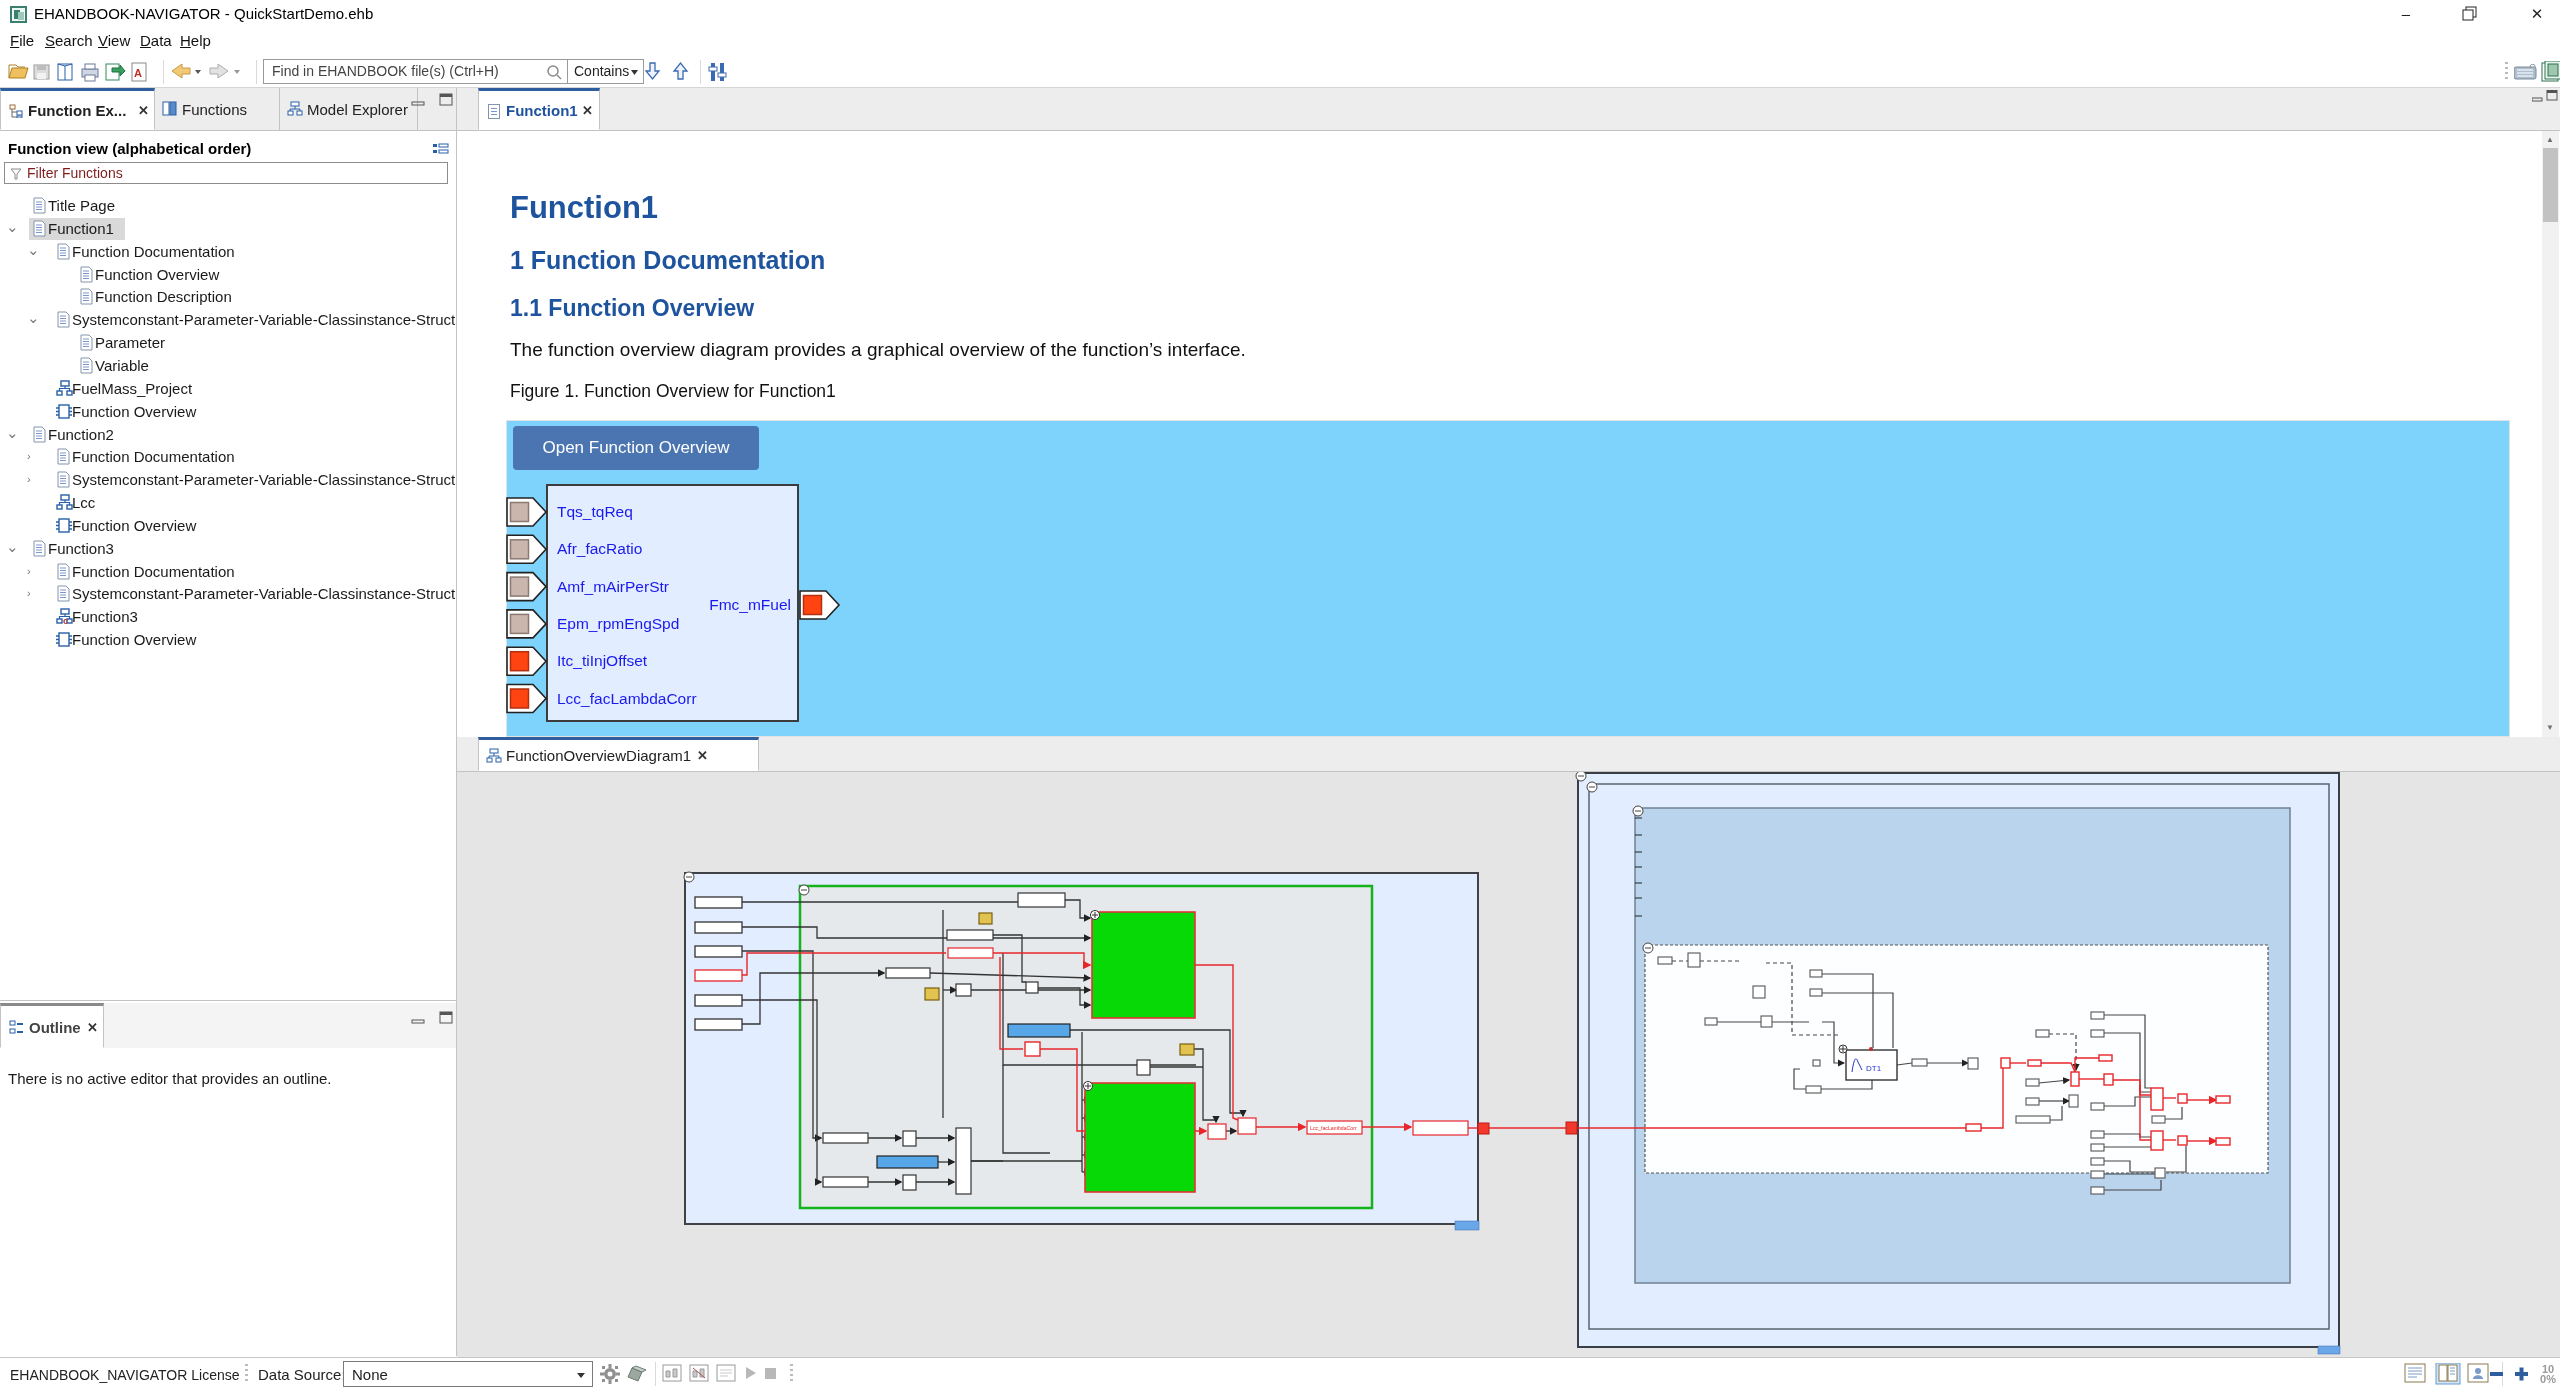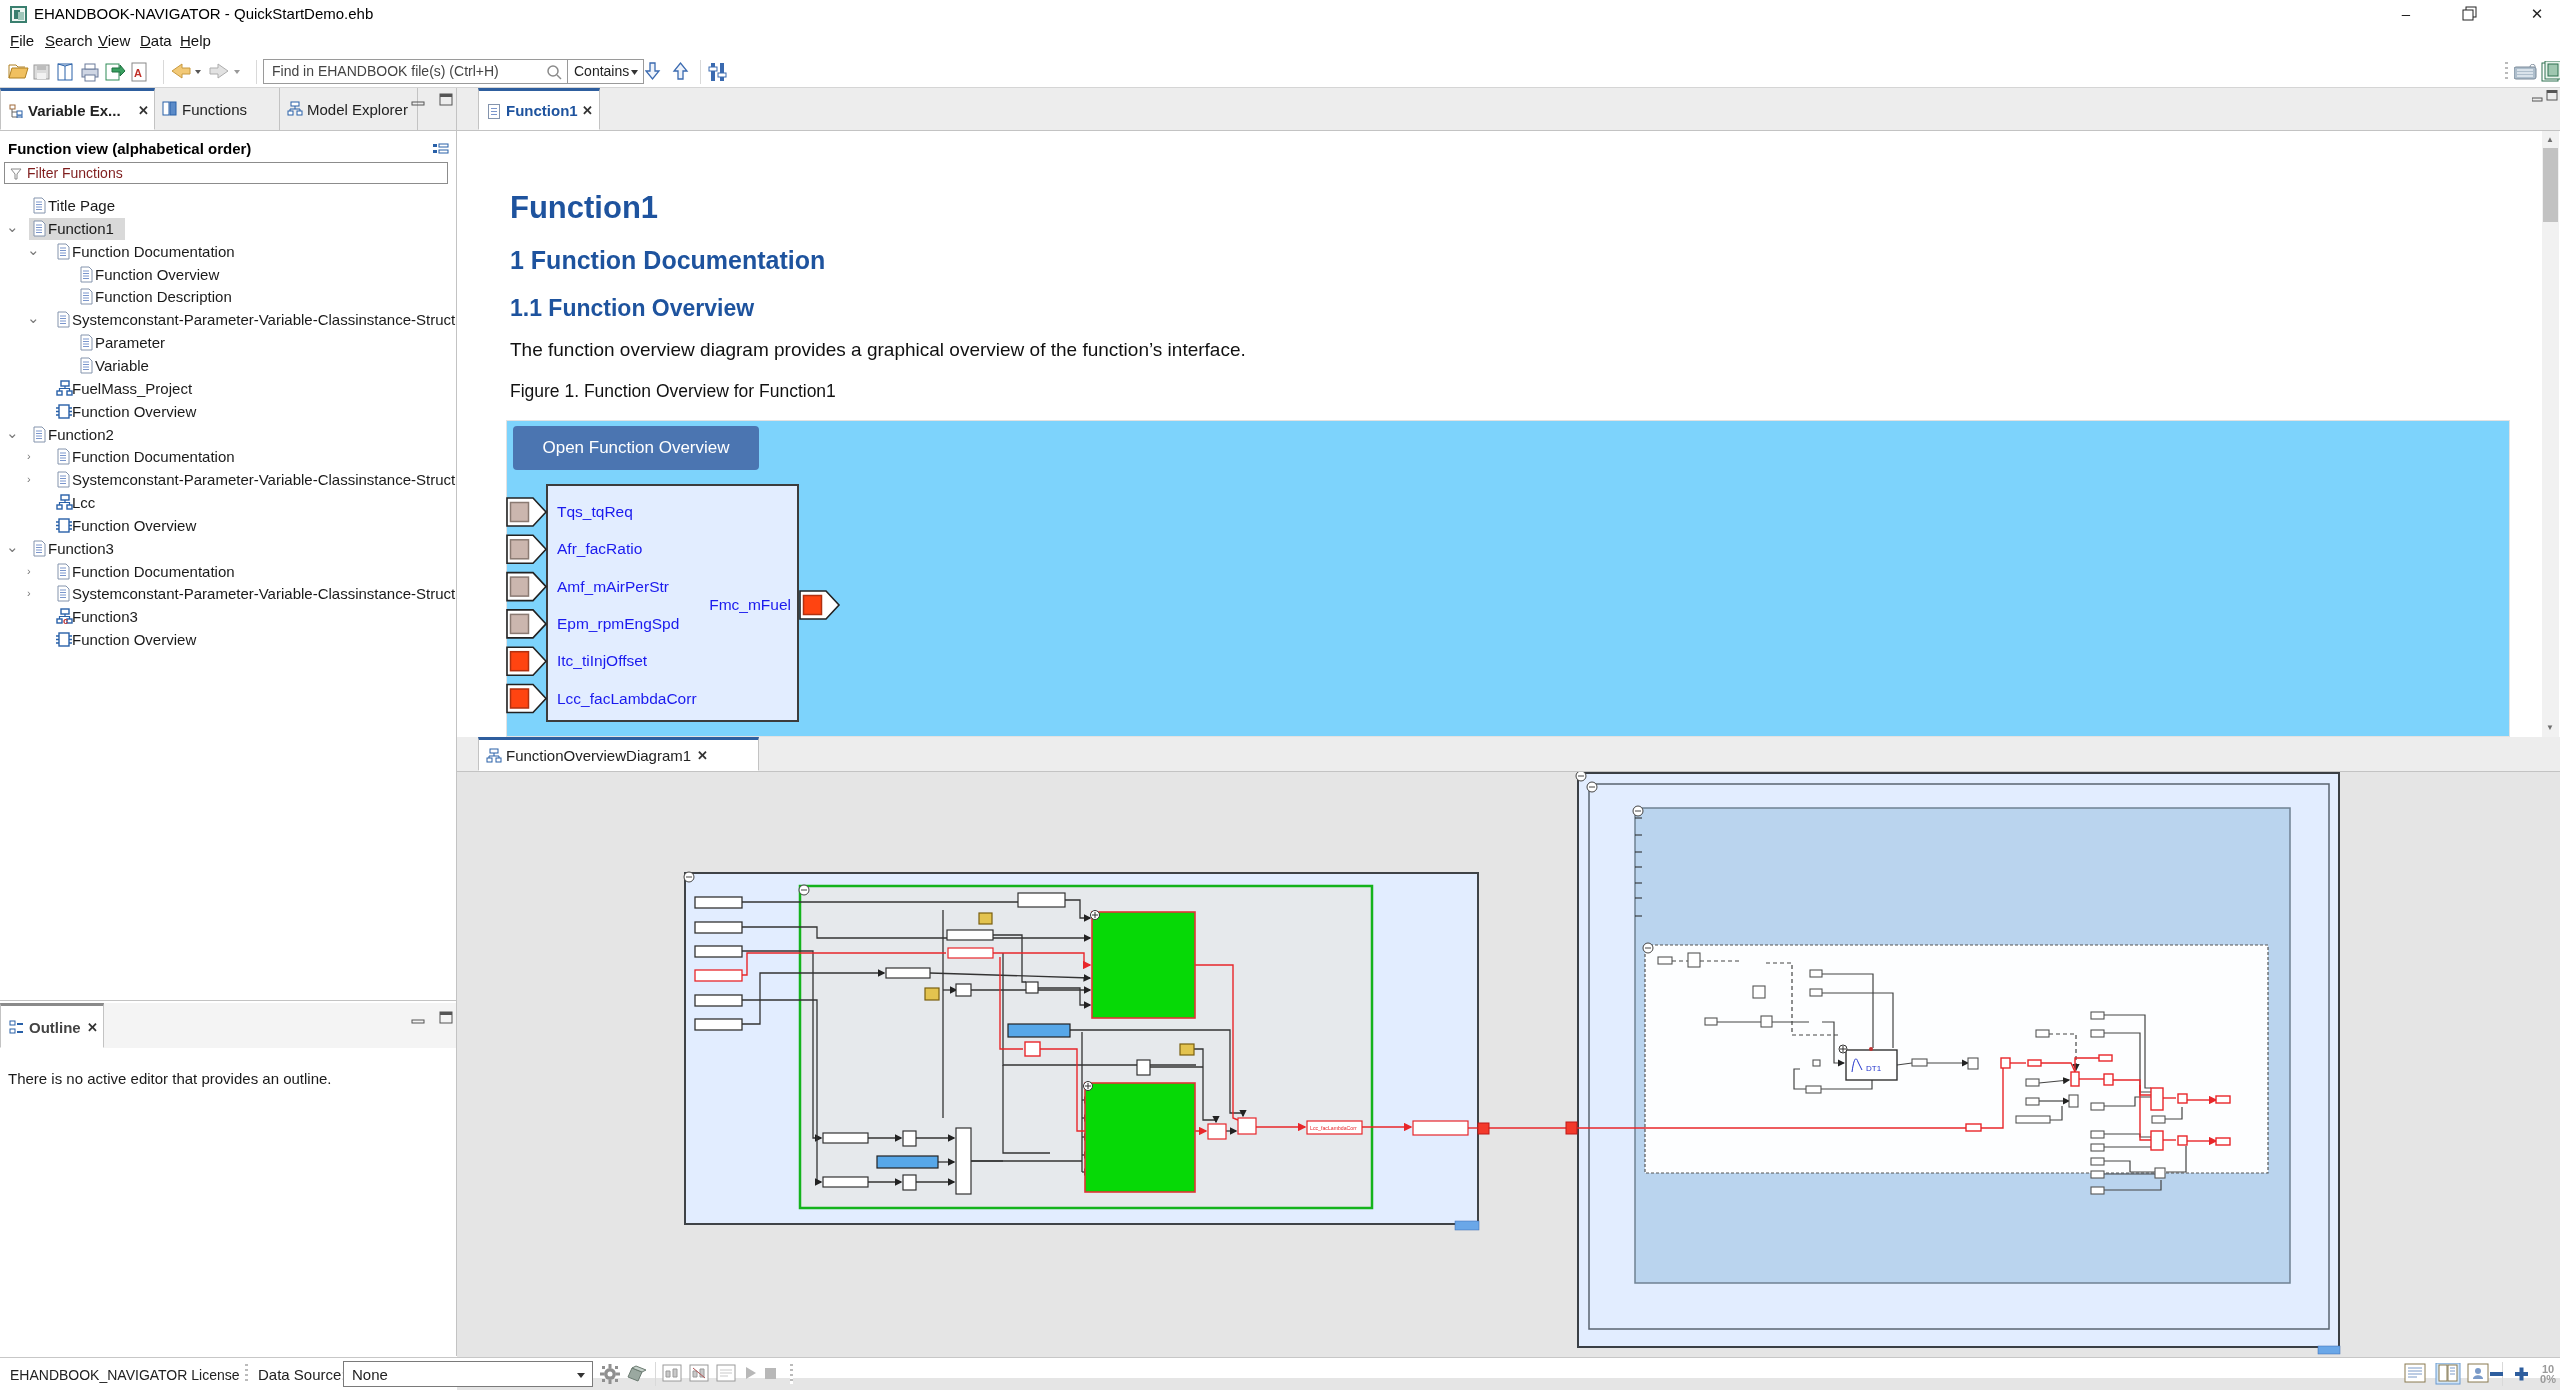--- a/index.html
+++ b/index.html
@@ -55,21 +55,21 @@
   #open-btn { left:6px; top:5px; width:246px; height:44px; background:#4b75b1; border-radius:4px;
       color:#fff; font-size:17px; text-align:center; line-height:44px; }
   
   #v-scroll { left:2542px; top:131px; width:17px; height:606px; background:#f1f1f1; }
   #v-thumb { left:1px; top:17px; width:15px; height:74px; background:#c2c2c2; }
   .sb-arrow { left:4px; font-size:8px; color:#707070; }
   
   #bottom-tabstrip { left:457px; top:737px; width:2103px; height:35px; }
   #bottom-area { left:457px; top:772px; width:2103px; height:692px; background:#e5e5e5; }
   
-  #statusbar { left:0; top:1357px; width:2560px; height:21px; background:#fff; border-top:1px solid #c7c7c7; }
+  #statusbar { left:0; top:1357px; width:2560px; height:33px; background:#fff; border-top:1px solid #c7c7c7; }
   #license { left:10px; top:9px; font-size:14px; color:#222; }
   #ds-label { left:258px; top:8px; font-size:15px; color:#222; }
   #ds-combo { left:343px; top:3px; width:250px; height:26px; border:1px solid #7a7a7a; background:#fff; }
   #ds-value { left:8px; top:4px; font-size:15px; color:#222; }
   .status-sep { top:4px; width:1px; height:24px; background:#d9d9d9; }
   .dotsep { top:6px; width:3px; height:20px;
      background:repeating-linear-gradient(#bbb 0 2px, #fff 2px 5px); }
   #zoom-pct { left:2538px; top:6px; font-size:11px; color:#9a9a9a; font-weight:bold; line-height:10px; text-align:center; }
 </style>
 </head>
@@ -171,21 +171,21 @@
 </div>
 
 <div id="left-tabstrip" class="abs tabstrip">
   <div class="tab active" style="left:0;width:155px">
     <svg class="abs" style="left:8px;top:12px" width="15" height="15">
       <rect x="1" y="2" width="5" height="4" fill="#fff" stroke="#a06a3a"></rect>
       <rect x="8" y="8" width="5" height="4" fill="#fff" stroke="#2860a8"></rect>
       <rect x="8" y="13" width="5" height="2" fill="#fff" stroke="#2860a8"></rect>
       <path d="M3 6 L3 14 M3 9 L8 9 M3 14 L8 14" stroke="#666" fill="none"></path>
     </svg>
-    <span class="tlabel abs" style="left:27px;top:11px;font-weight:bold">Variable Ex...</span>
+    <span class="tlabel abs" style="left:27px;top:11px;font-weight:bold">Function Ex...</span>
     <span class="close abs" style="left:137px;top:12px">✕</span>
   </div>
   <div class="tab" style="left:156px;width:124px">
     <svg class="abs" style="left:6px;top:13px" width="16" height="15">
       <rect x="1" y="1" width="6" height="13" fill="#fff" stroke="#2860a8"></rect>
       <rect x="8" y="1" width="6" height="13" fill="#5a8ac8" stroke="#2860a8"></rect>
     </svg>
     <span class="tlabel abs" style="left:26px;top:13px">Functions</span>
   </div>
   <div class="tab" style="left:281px;width:137px">

